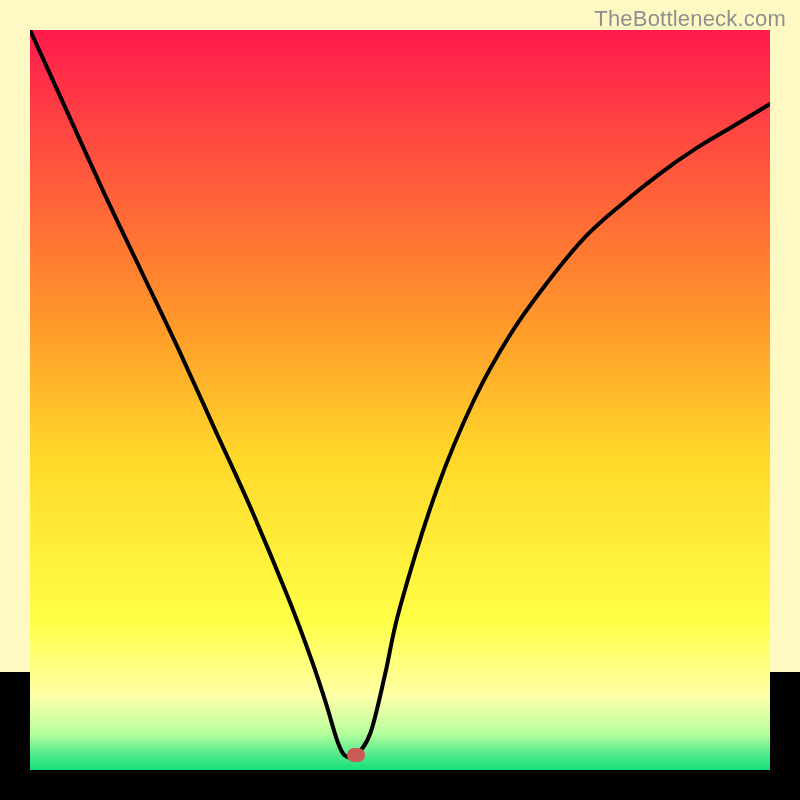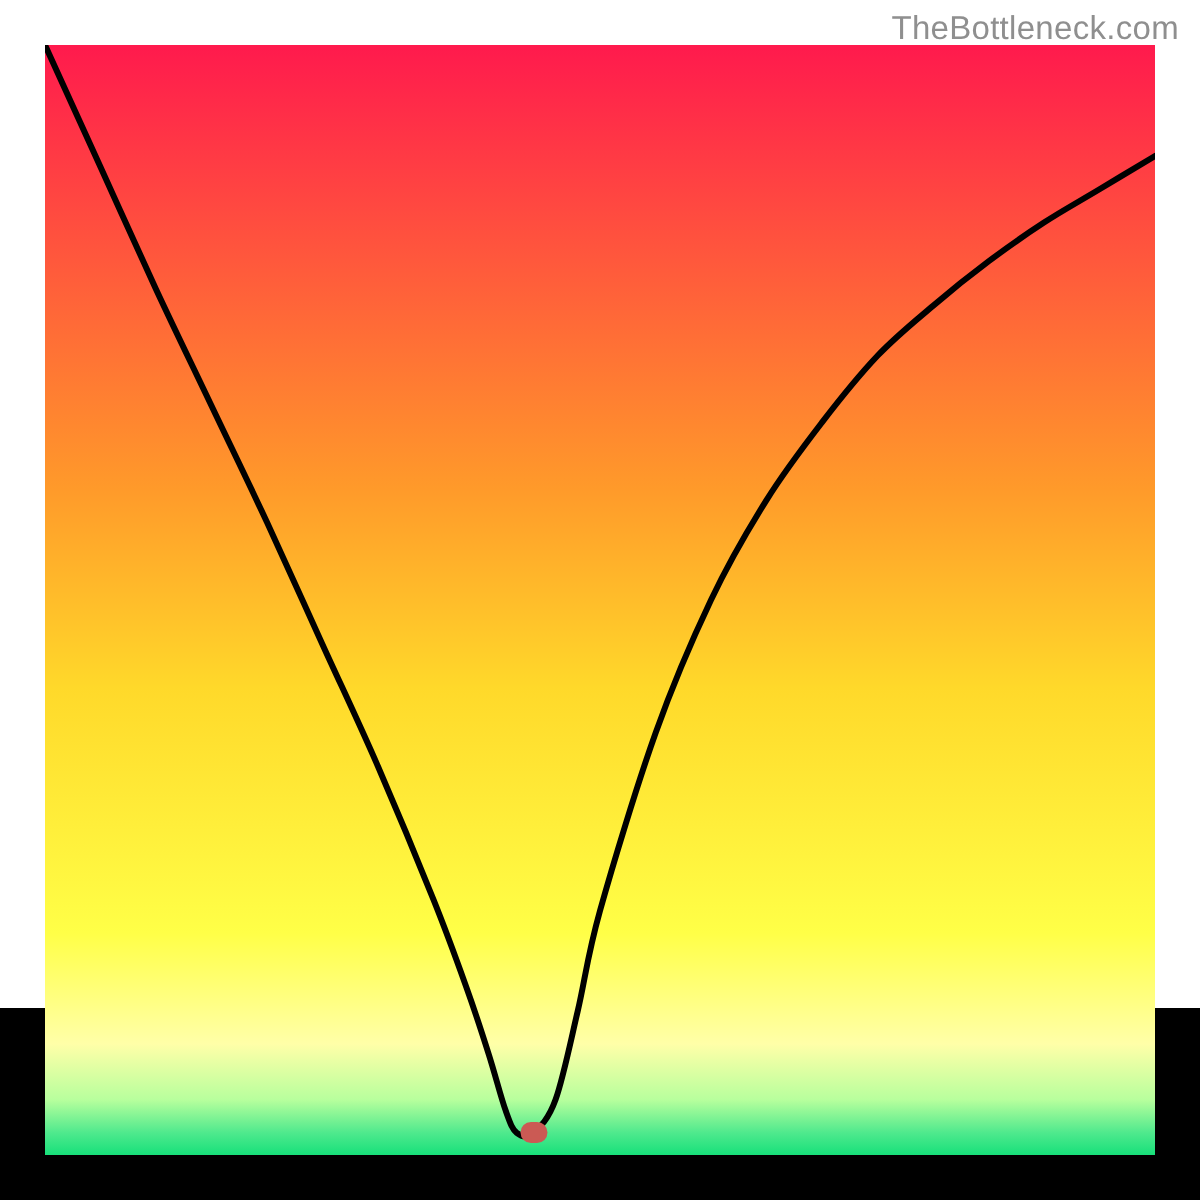--- a/index.html
+++ b/index.html
@@ -8,21 +8,21 @@
     width: 800px;
     height: 800px;
     background: #000;
     font-family: Arial, Helvetica, sans-serif;
     overflow: hidden;
   }
   .frame {
     position: absolute;
     left: 0; top: 0;
     width: 800px; height: 672px;
-    background: #ffffff;
+    background: #fef9c3;
   }
   .plot-area {
     position: absolute;
     left: 30px;
     top: 30px;
     width: 740px;
     height: 740px;
     overflow: hidden;
   }
   .watermark {

